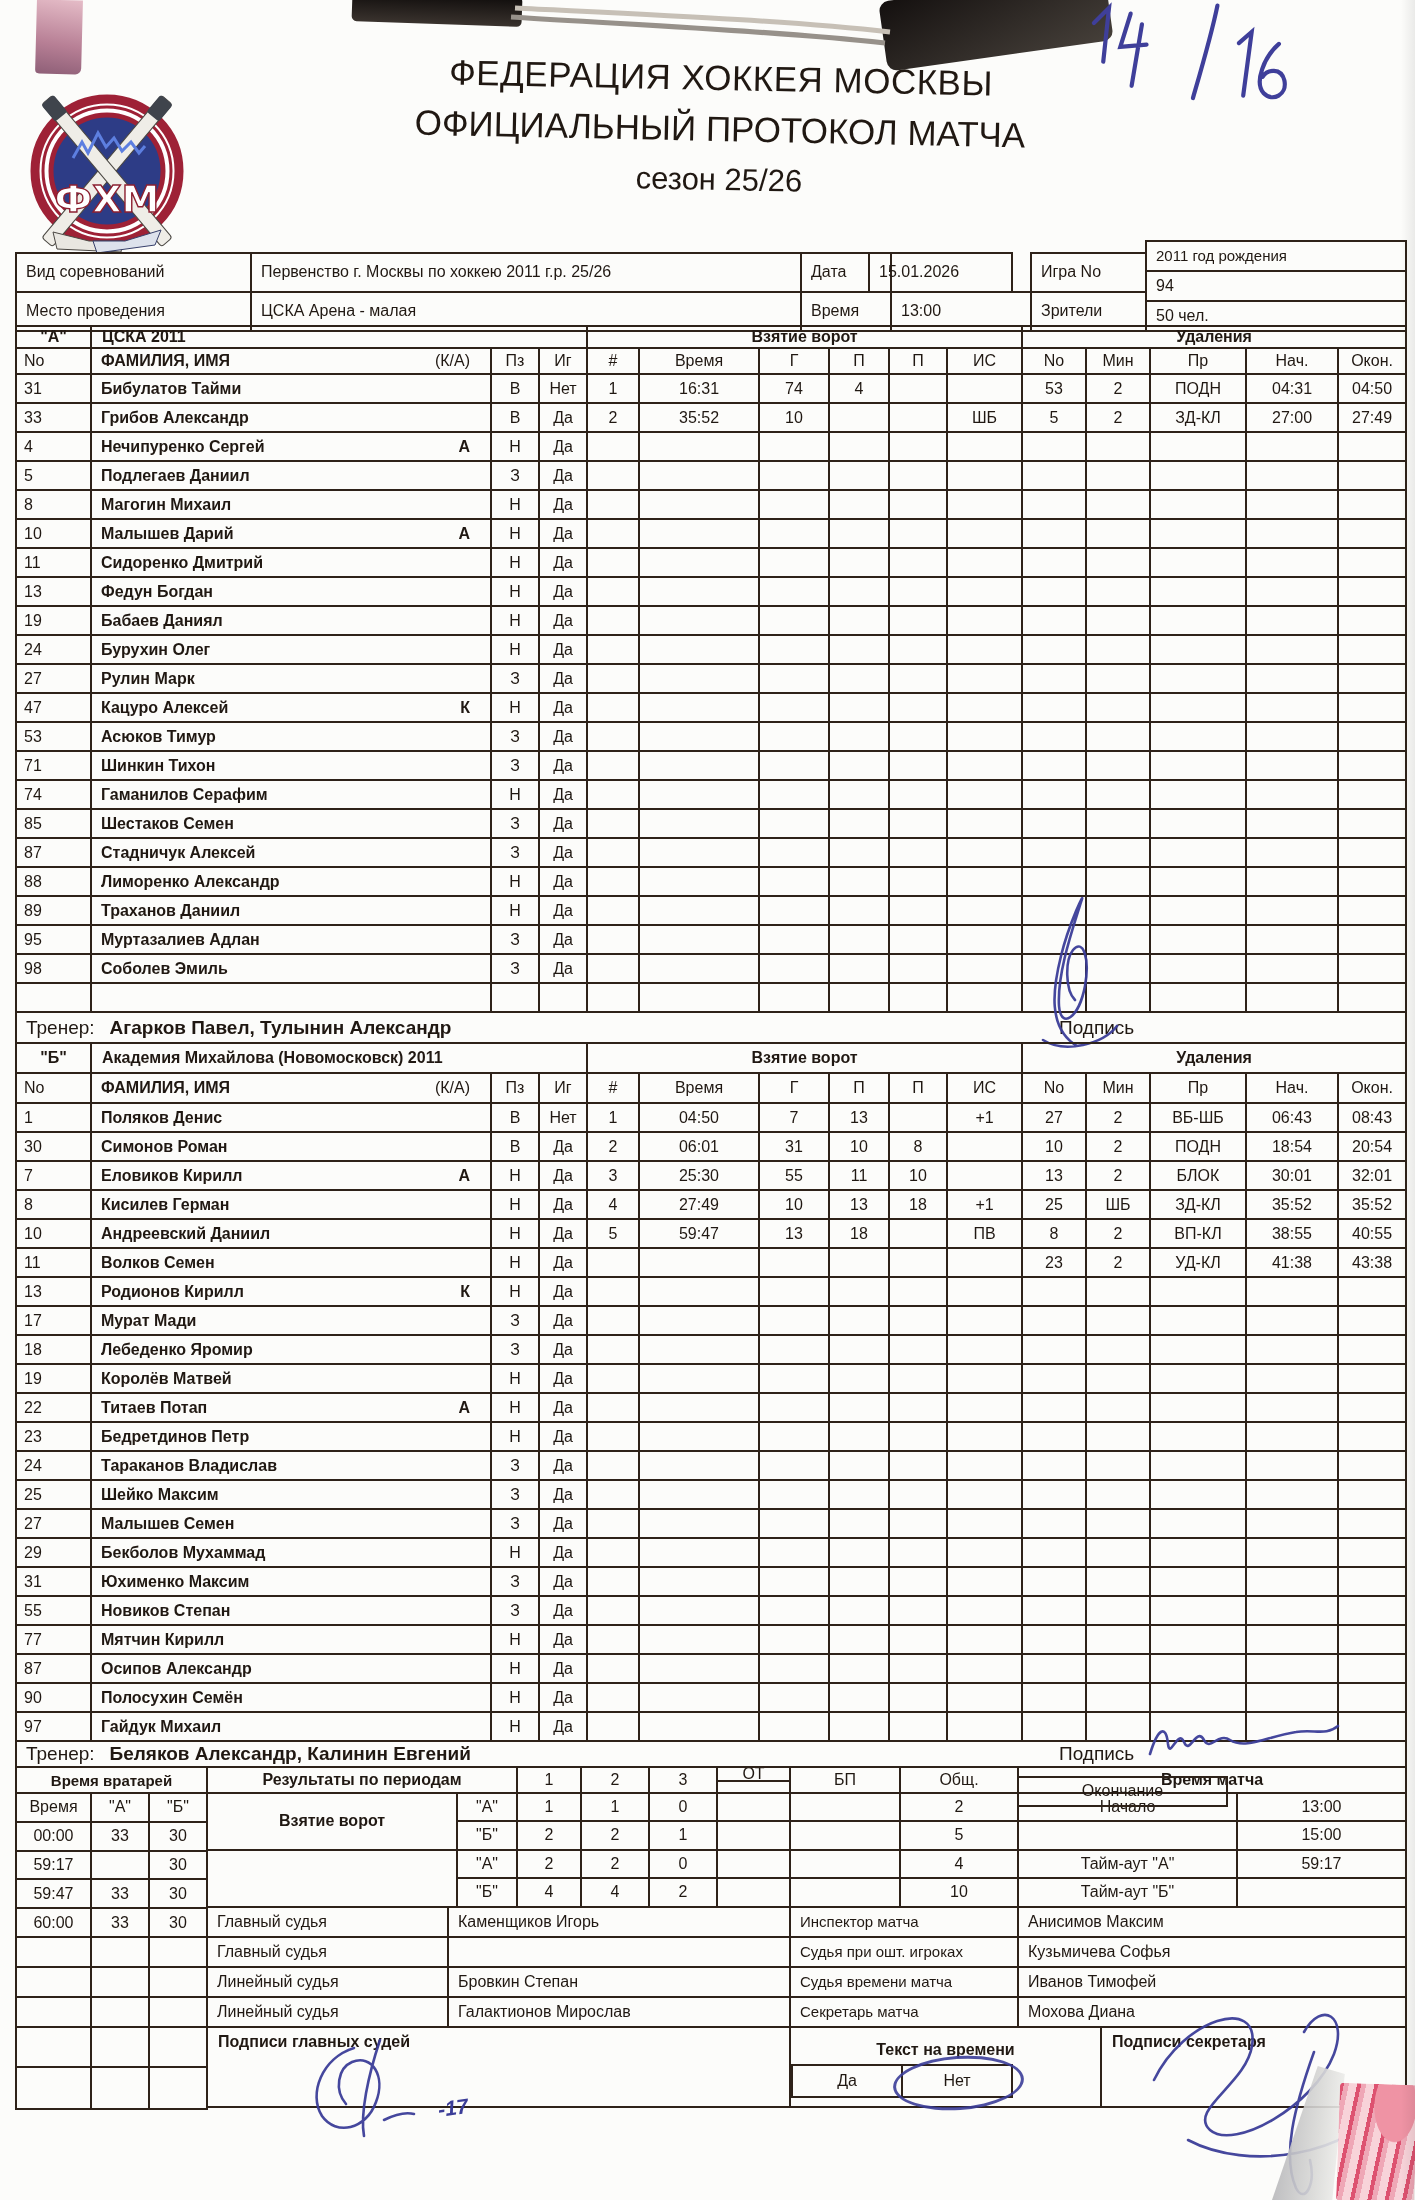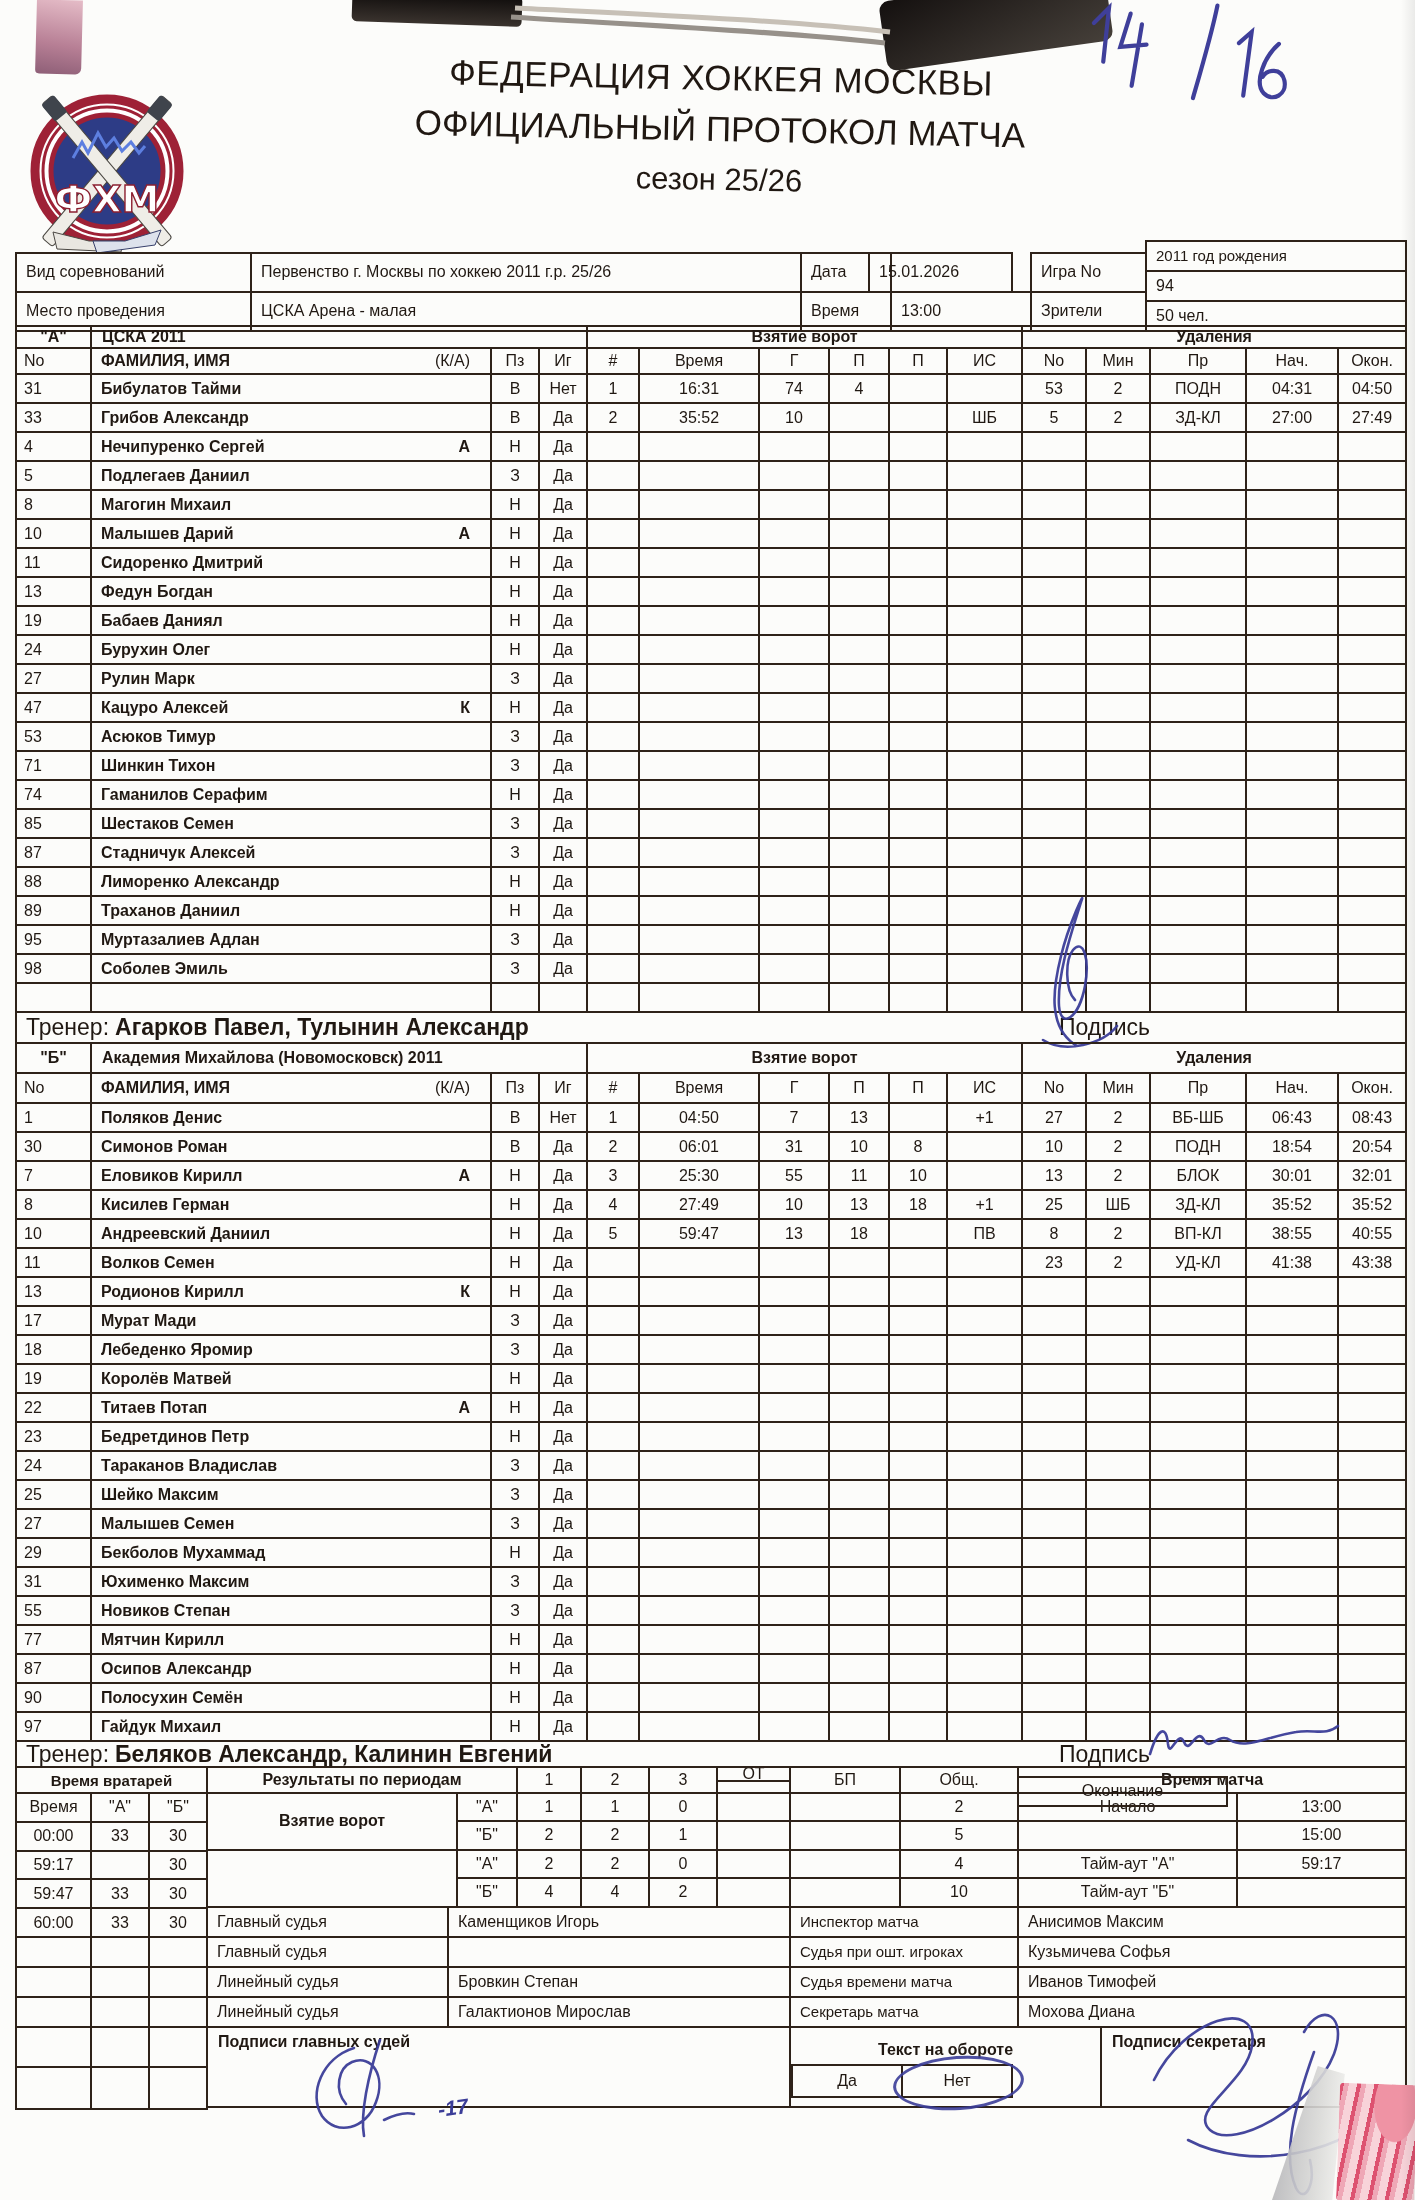--- a/index.html
+++ b/index.html
@@ -34,21 +34,21 @@
   .ta thead tr.trow{height:22px;} .ta thead tr.hrow{height:26px;} .ta tbody tr{height:29px;}
   .tb thead tr.trow{height:30px;} .tb thead tr.hrow{height:30px;} .tb tbody tr{height:29px;}
   .goalie{left:15px;top:1766px;width:193px;}
   .goalie thead tr{height:26px;} .goalie tbody tr{height:28.8px;}
   .goalie thead td{font-weight:700;font-size:15px;}
   .leftgrid{left:15px;top:1936px;width:193px;}
   .leftgrid tbody tr{height:30px;}
   .leftgrid tbody tr:nth-child(4){height:40px;}
   .leftgrid tbody tr:nth-child(5){height:42px;}
 
-  .trainer{font-size:23px;background:transparent;}
+  .trainer{font-size:19px;background:transparent;gap:9px;}
   .trainer .signlabel{position:absolute;left:1042px;font-weight:400;text-align:right;}
   .trainer .cname{font-weight:700;margin-left:6px;}
 
   
   .pinkstrip{position:absolute;left:36px;top:0;width:46px;height:74px;
      background:linear-gradient(188deg,#e5bcc7,#b77f95 60%,#8e5f77);
      transform:rotate(1.5deg);border-radius:0 0 6px 4px;}
   .clipL{position:absolute;left:352px;top:-6px;width:170px;height:30px;background:linear-gradient(#0f0c0b,#3a332e);
      border-radius:5px;transform:rotate(2deg);}
   .clipR{position:absolute;left:882px;top:-14px;width:228px;height:70px;background:linear-gradient(160deg,#14100f,#46403a);
@@ -1126,21 +1126,21 @@
   <div class="c l" style="left:1017px;top:1966px;width:390px;height:32px">Иванов Тимофей</div>
   <div class="c l" style="left:206px;top:1996px;width:243px;height:32px">Линейный судья</div>
   <div class="c l" style="left:447px;top:1996px;width:344px;height:32px">Галактионов Мирослав</div>
   <div class="c l sm" style="left:789px;top:1996px;width:230px;height:32px">Секретарь матча</div>
   <div class="c l" style="left:1017px;top:1996px;width:390px;height:32px">Мохова Диана</div>
 
   <div class="c" style="left:206px;top:2026px;width:585px;height:82px;align-items:flex-start;justify-content:flex-start;padding:6px 0 0 10px">
     <span class="b">Подписи главных судей</span>
   </div>
   <div class="c" style="left:789px;top:2026px;width:313px;height:82px;align-items:flex-start;padding-top:14px">
-    <span class="b">Текст на обороте</span>
+    <span class="b">Текст на времени</span>
   </div>
   <div class="c" style="left:1100px;top:2026px;width:307px;height:82px;align-items:flex-start;justify-content:flex-start;padding:6px 0 0 10px">
     <span class="b">Подписи секретаря</span>
   </div>
   <div class="c" style="left:791px;top:2064px;width:112px;height:34px">Да</div>
   <div class="c" style="left:901px;top:2064px;width:112px;height:34px">Нет</div>
   <div class="ellipse" style="left:893px;top:2056px;width:125px;height:48px"></div>
 
   <svg class="sig" style="left:288px;top:2032px;width:200px;height:112px" viewBox="0 0 200 112">
     <path class="penline" d="M66,16 C34,26 20,62 34,84 C48,104 78,98 88,70 C98,44 84,22 64,30 C50,36 46,58 58,72 M92,8 C80,44 72,82 76,104 M96,88 C108,82 118,80 126,82"></path>

